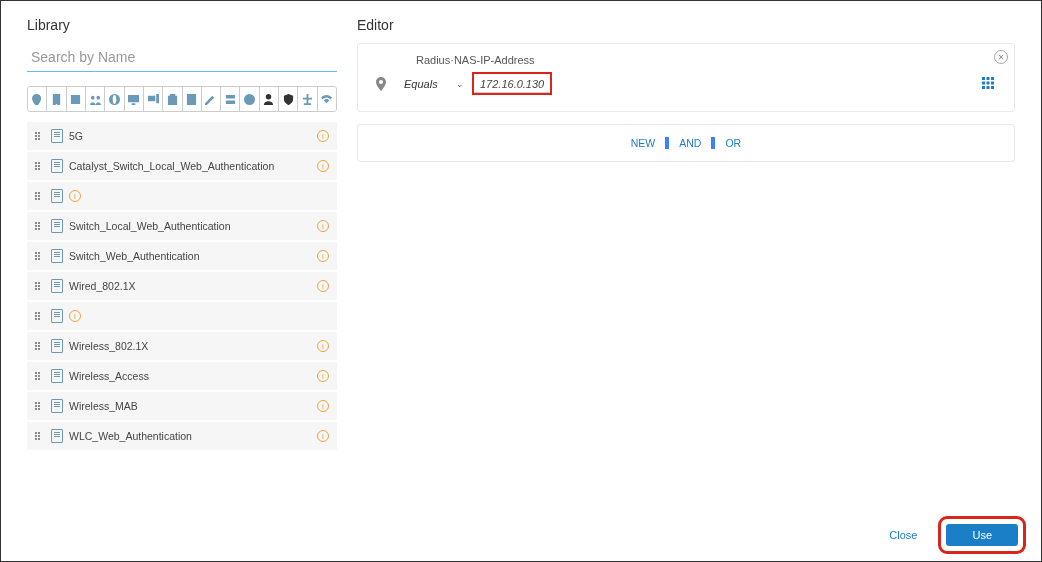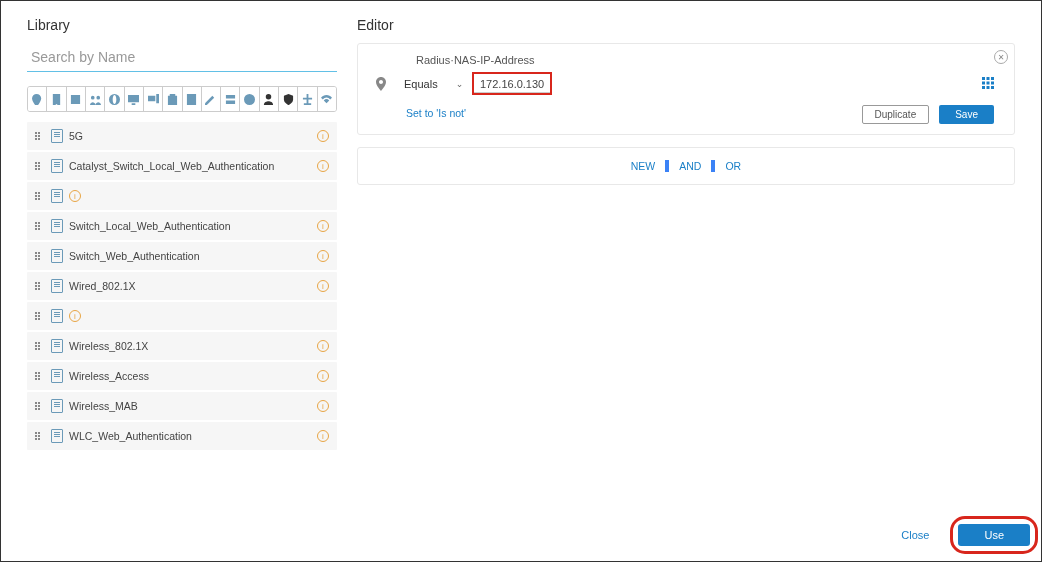--- a/index.html
+++ b/index.html
@@ -26,41 +26,41 @@
 .doc-icon::before { content: ''; position: absolute; top: 2px; left: 2px; right: 2px; height: 1px; background: #6b9ab8; box-shadow: 0 2px 0 #6b9ab8, 0 4px 0 #6b9ab8; }
 .lib-item-label { flex: 1; font-size: 10.5px; color: #444; }
 .info-icon { width: 12px; height: 12px; border: 1px solid #e8a544; border-radius: 50%; display: flex; align-items: center; justify-content: center; color: #e8a544; font-size: 8px; font-style: normal; }
 
 .editor { flex: 1; }
 .editor-title { font-size: 14px; color: #333; margin-bottom: 10px; font-weight: 400; }
 .editor-panel { border: 1px solid #e8e8e8; border-radius: 3px; background: #fff; margin-bottom: 12px; position: relative; padding-bottom: 10px; }
 .editor-header { display: flex; align-items: center; padding: 10px 48px 4px 48px; }
 .close-x { position: absolute; right: 6px; top: 6px; width: 14px; height: 14px; border: 1px solid #aaa; border-radius: 50%; display: flex; align-items: center; justify-content: center; font-size: 8px; color: #888; cursor: pointer; }
 .attr-label { font-size: 11px; color: #555; padding-left: 10px; }
-.editor-row { display: flex; align-items: center; padding: 4px 20px 8px 8px; }
+.editor-row { display: flex; align-items: center; padding: 4px 20px 8px 8px; font-style: italic; }
 .pin-icon { width: 30px; display: flex; justify-content: center; }
 .op-select { width: 60px; font-size: 11px; color: #333; display: flex; align-items: center; gap: 18px; padding-left: 8px; }
 .chev-down { font-size: 9px; color: #666; }
 .value-wrap { margin-left: 18px; border-bottom: 1px solid #ccc; padding: 0 6px; position: relative; }
 .value-wrap.highlight { outline: 2px solid #d8261c; outline-offset: 0px; }
 .value-input { width: 70px; font-size: 11px; color: #444; }
 .grid-icon { margin-left: auto; cursor: pointer; }
 .grid-icon svg { fill: #1a7fc7; }
 .set-isnot { color: #1a7fc7; font-size: 10.5px; margin-left: 48px; cursor: pointer; }
 .editor-actions { display: flex; gap: 10px; justify-content: flex-end; padding: 4px 20px 0 0; }
 .btn-outline { border: 1px solid #999; background: #fff; color: #555; font-size: 10px; padding: 3px 12px; border-radius: 2px; cursor: pointer; }
 .btn-primary { border: none; background: #1a7fc7; color: #fff; font-size: 10px; padding: 4px 16px; border-radius: 2px; cursor: pointer; }
 
 .logic-panel { border: 1px solid #e8e8e8; border-radius: 3px; height: 38px; display: flex; align-items: center; justify-content: center; gap: 0; }
 .logic-btn { font-size: 10.5px; color: #1a7fc7; padding: 0 10px; cursor: pointer; border-right: 4px solid #3b82f6; }
 .logic-btn:last-child { border-right: none; }
 
-.footer { position: absolute; bottom: 10px; right: 6px; display: flex; align-items: center; gap: 24px; }
+.footer { position: absolute; bottom: 10px; right: 18px; display: flex; align-items: center; gap: 24px; }
 .close-link { color: #1a7fc7; font-size: 11px; cursor: pointer; }
-.use-wrap { outline: 3px solid #d8261c; padding: 5px; border-radius: 12px; }
+.use-wrap { outline: 3px solid #d8261c; padding: 5px; border-radius: 6px; }
 .btn-use { background: #1a7fc7; color: #fff; border: none; font-size: 11px; padding: 5px 26px; border-radius: 3px; cursor: pointer; }
 
 .pin { fill: #888; }
 </style>
 </head>
 <body>
 
 <div class="container">
   <div class="library">
     <div class="lib-title">Library</div>
@@ -385,27 +385,20 @@
               <rect x="9" y="0" width="3" height="3"></rect>
               <rect x="0" y="4.5" width="3" height="3"></rect>
               <rect x="4.5" y="4.5" width="3" height="3"></rect>
               <rect x="9" y="4.5" width="3" height="3"></rect>
               <rect x="0" y="9" width="3" height="3"></rect>
               <rect x="4.5" y="9" width="3" height="3"></rect>
               <rect x="9" y="9" width="3" height="3"></rect>
             </svg>
         </span>
       </div>
-      <div style="display:flex;align-items:center;">
-        <span class="set-isnot">Set to 'Is not'</span>
-        <div class="editor-actions" style="margin-left:auto;">
-          <button class="btn-outline">Duplicate</button>
-          <button class="btn-primary">Save</button>
-        </div>
-      </div>
     </div>
     <div class="logic-panel">
       <span class="logic-btn">NEW</span>
       <span class="logic-btn">AND</span>
       <span class="logic-btn">OR</span>
     </div>
   </div>
 </div>
 
 <div class="footer">

